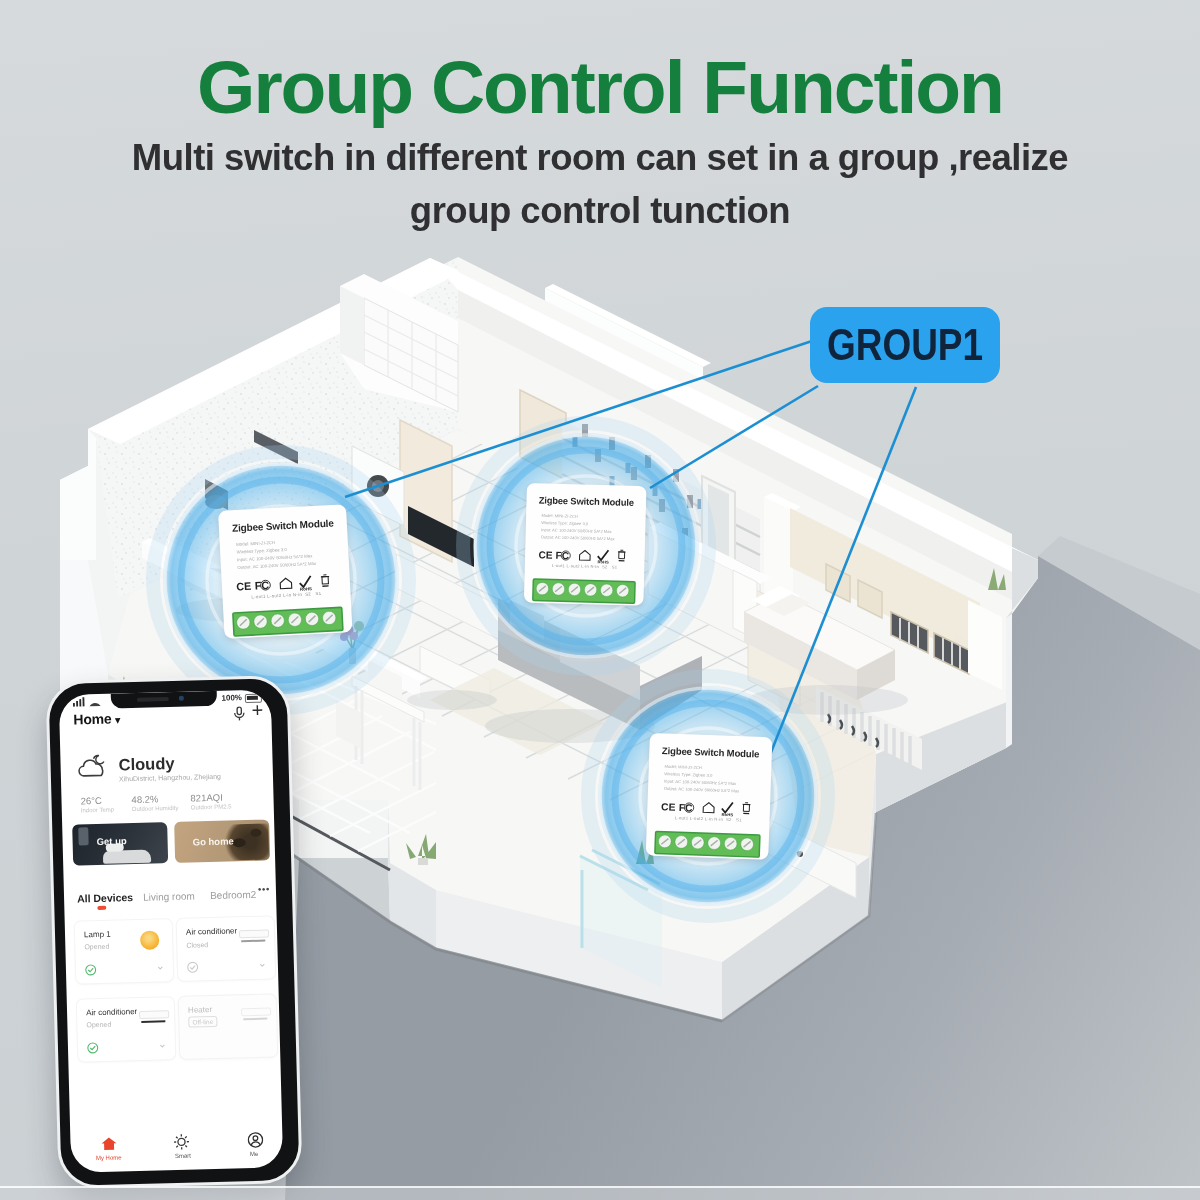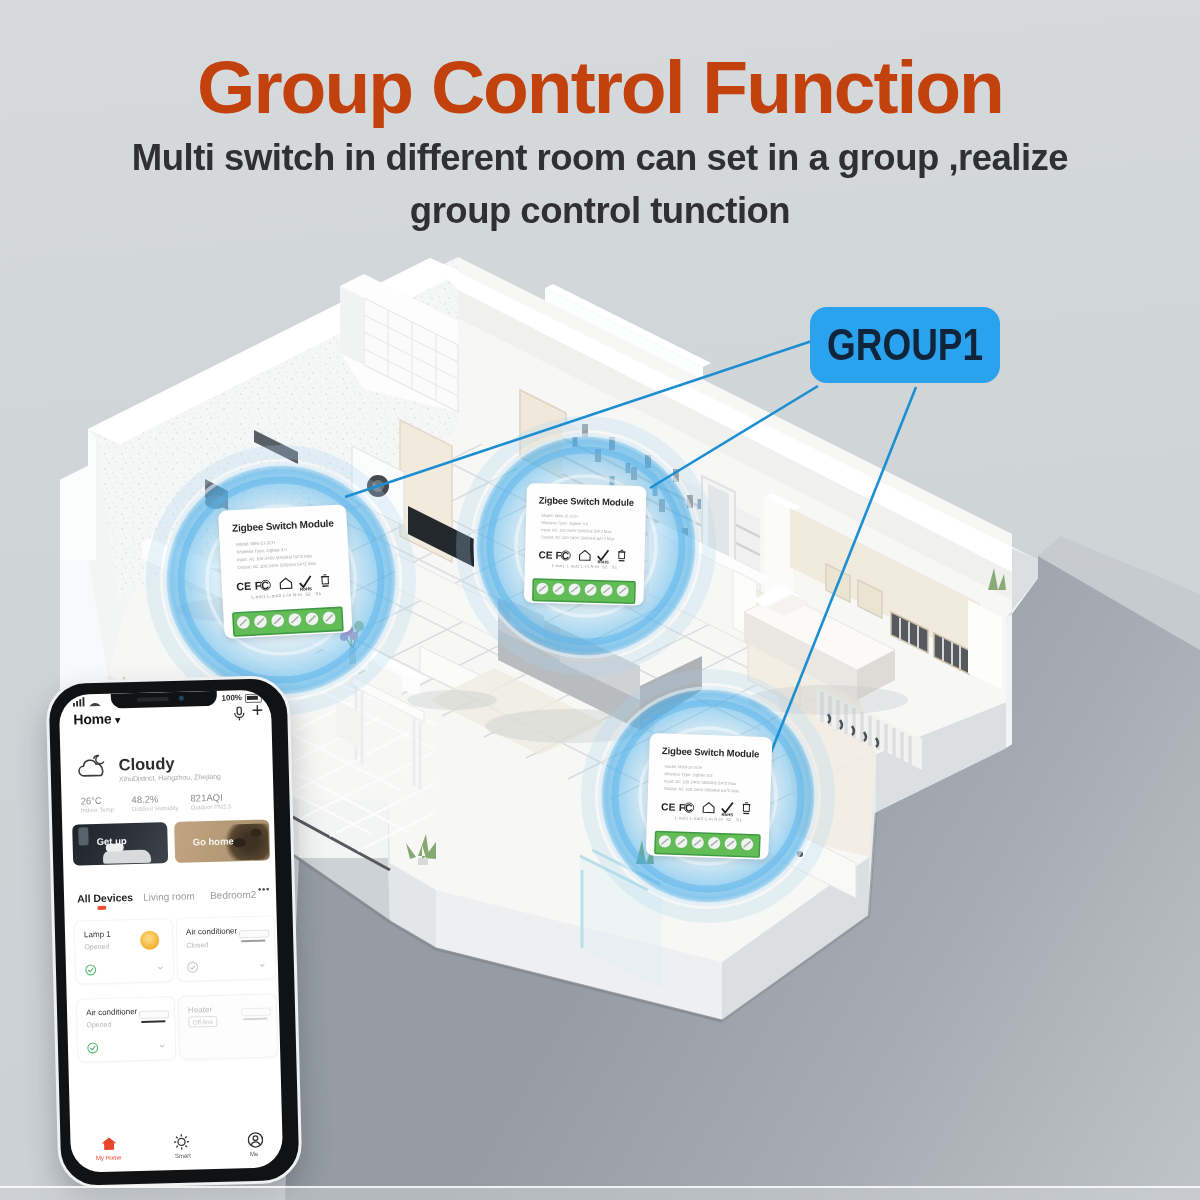--- a/index.html
+++ b/index.html
@@ -507,18 +507,18 @@
     <div class="abs" style="left:104px;top:461px;font-size:6px;color:#555;">Smart</div>
     <svg class="abs" style="left:177px;top:442px" width="16" height="16" viewBox="0 0 18 18">
       <circle cx="9" cy="9" r="8" fill="none" stroke="#2f2f2f" stroke-width="1.5"></circle>
       <circle cx="9" cy="7" r="2.6" fill="none" stroke="#2f2f2f" stroke-width="1.4"></circle>
       <path d="M4,14.5 a5.5,5.5 0 0 1 10,0" fill="none" stroke="#2f2f2f" stroke-width="1.4"></path>
     </svg>
     <div class="abs" style="left:179px;top:461px;font-size:6px;color:#555;">Me</div>
   </div>
 </div>
 
-<div class="abs" style="left:0;top:44px;width:1200px;text-align:center;font-size:75px;font-weight:700;color:#c2410c;letter-spacing:-2px;">Group Control Function</div>
+<div class="abs" style="left:0;top:44px;width:1200px;text-align:center;font-size:75px;font-weight:700;color:#15803d;letter-spacing:-2px;">Group Control Function</div>
 
 <div class="abs" style="left:0;top:131px;width:1200px;text-align:center;font-size:36.5px;font-weight:700;color:#303032;line-height:53px;letter-spacing:-0.5px;">Multi switch in different room can set in a group ,realize<br>group control tunction</div>
 
 <div class="abs" style="left:0;top:1186px;width:1200px;height:2px;background:rgba(255,255,255,0.85);"></div>
 <div class="abs" style="left:0;top:1188px;width:1200px;height:12px;background:rgba(205,210,214,0.55);"></div>
 
 </body></html>

